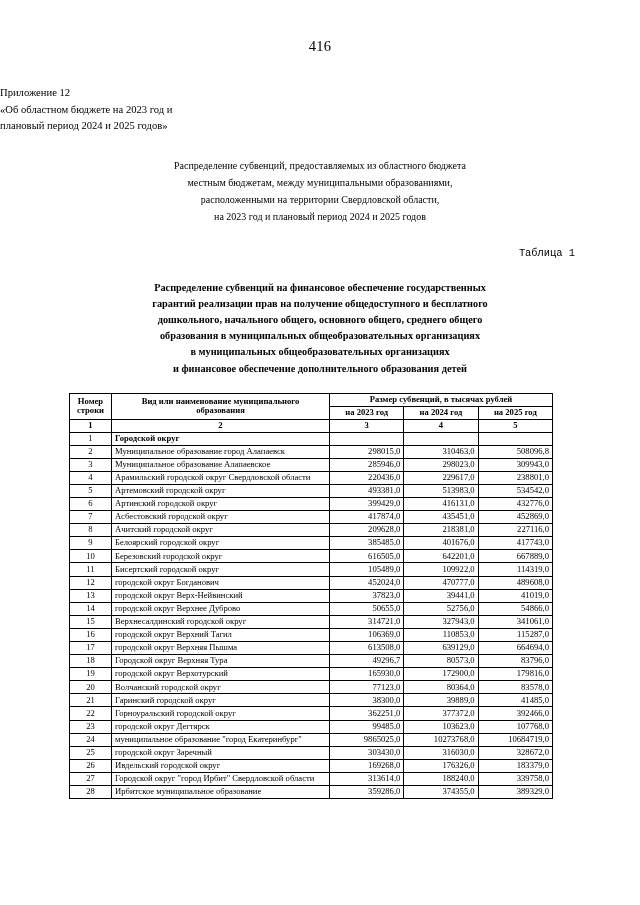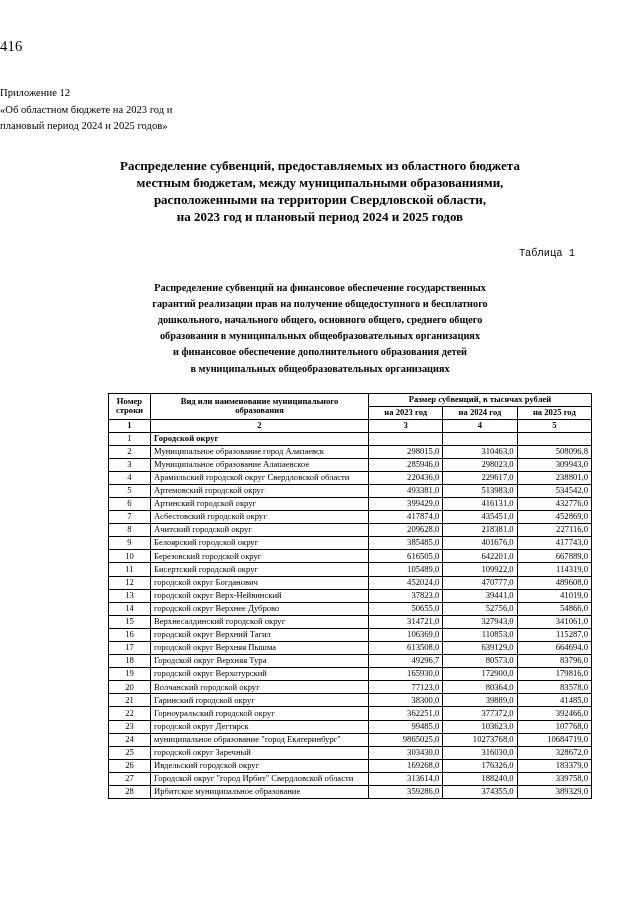--- a/index.html
+++ b/index.html
@@ -18,41 +18,42 @@
   .page {
     width: 640px;
     height: 905px;
     position: relative;
     box-sizing: border-box;
     padding: 0;
   }
 
   
   .page-number {
+    text-align: center;
     font-size: 14.5px;
     margin-top: 38px;
     letter-spacing: 0.3px;
   }
 
   
   .appendix-block {
     margin-top: 30px;
     padding-right: 65px;
     text-align: left;
     font-size: 10.6px;
     line-height: 16.5px;
   }
   .appendix-block div { white-space: nowrap; }
 
   
   .doc-title {
     margin-top: 22px;
     text-align: center;
-    font-size: 13px;
-    font-weight: bold;
+    font-size: 10px;
+    font-weight: normal;
     line-height: 17px;
     padding: 0 60px;
   }
   .doc-title div { white-space: nowrap; }
 
   
   .table-label {
     margin-top: 22px;
     padding-right: 65px;
     text-align: right;
@@ -67,21 +68,21 @@
     font-size: 10.3px;
     font-weight: bold;
     line-height: 16.2px;
     padding: 0 55px;
   }
   .sub-title div { white-space: nowrap; }
 
   
   .table-wrap {
     margin-top: 16px;
-    padding-left: 108px;
+    padding-left: 69px;
     padding-right: 60px;
   }
   table.subv {
     border-collapse: collapse;
     width: 484px;
     table-layout: fixed;
     font-size: 8.6px;
   }
   table.subv th,
   table.subv td {
@@ -131,22 +132,22 @@
     <div>на 2023 год и плановый период 2024 и 2025 годов</div>
   </div>
 
   <div class="table-label">Таблица 1</div>
 
   <div class="sub-title">
     <div>Распределение субвенций на финансовое обеспечение государственных</div>
     <div>гарантий реализации прав на получение общедоступного и бесплатного</div>
     <div>дошкольного, начального общего, основного общего, среднего общего</div>
     <div>образования в муниципальных общеобразовательных организациях</div>
+    <div>в муниципальных общеобразовательных организациях</div>
     <div>и финансовое обеспечение дополнительного образования детей</div>
-    <div>в муниципальных общеобразовательных организациях</div>
   </div>
 
   <div class="table-wrap">
     <table class="subv">
       <thead>
         <tr>
           <th class="col-num h-num" rowspan="2">
             <div>Номер</div>
             <div>строки</div>
           </th>

